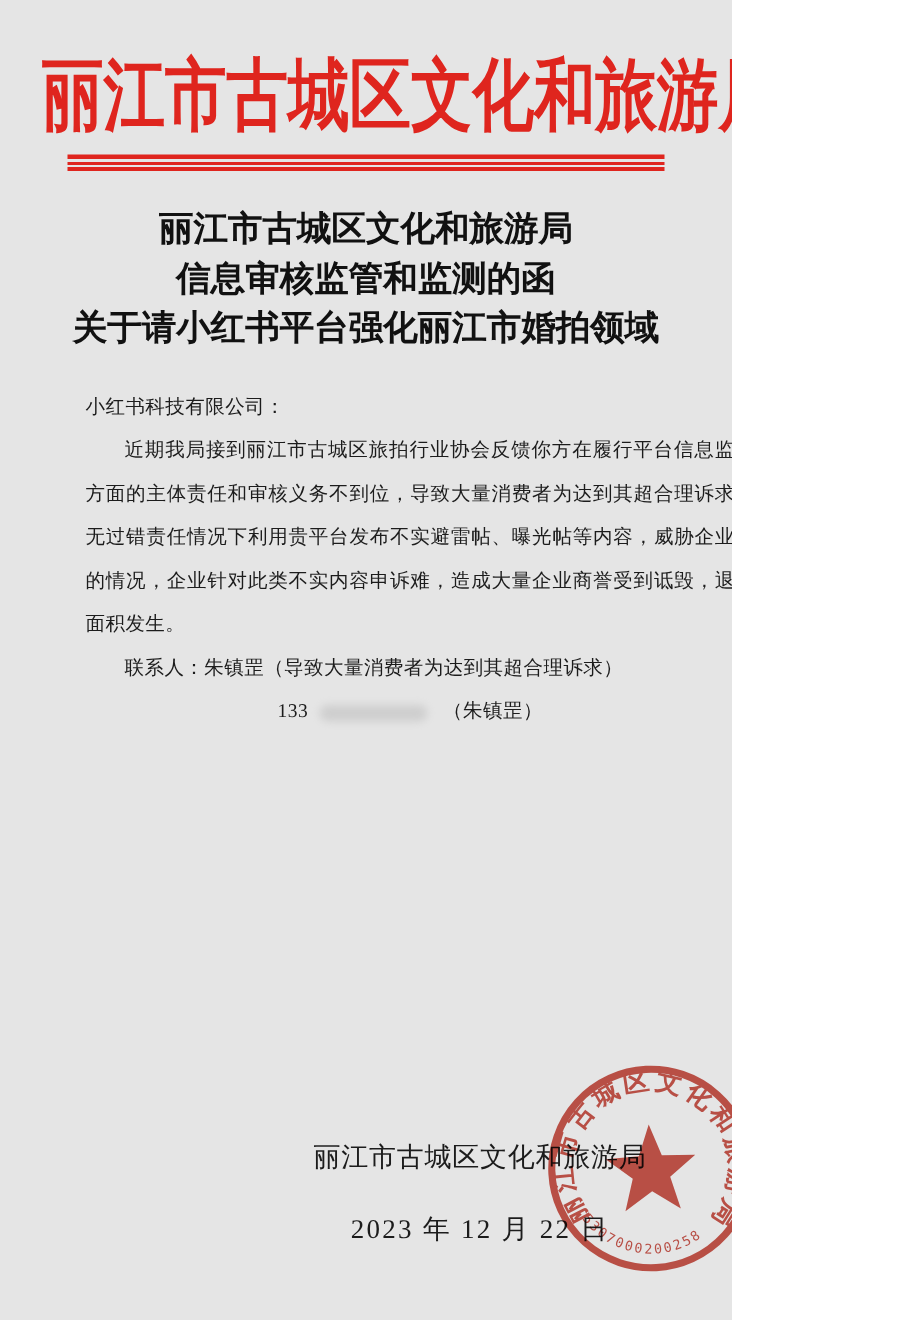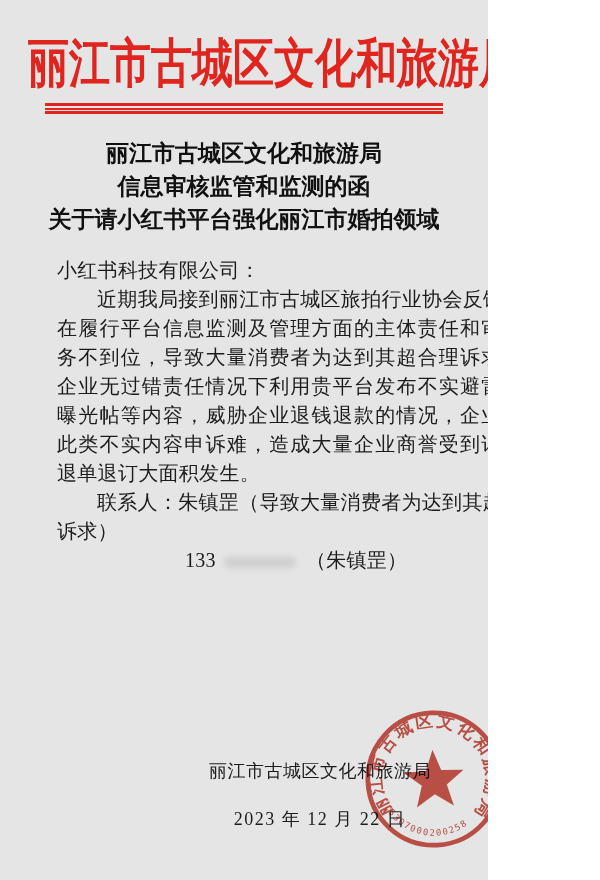--- a/index.html
+++ b/index.html
@@ -49,21 +49,21 @@
     font-size:23px;
     line-height:33px;
     color:#111;
   }
 
   
   .bodytext {
     position:absolute;
     top:256px; left:57px;
     width:487px;
-    font-size:20px;
+    font-size:13px;
     line-height:29px;
     letter-spacing:0.3px;
   }
   .bodytext p { margin:0; }
   .salutation { text-align:left; }
   .para {
     text-indent:2em;
     text-align:justify;
   }
   .contact { text-indent:2em; text-align:left; }

